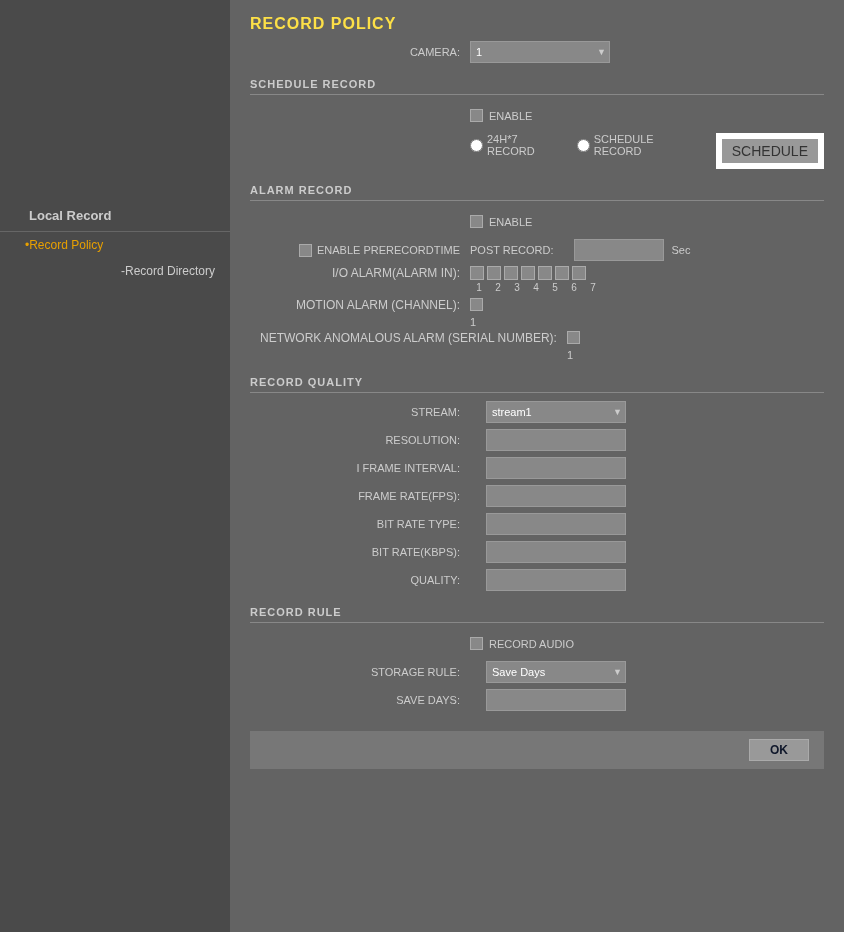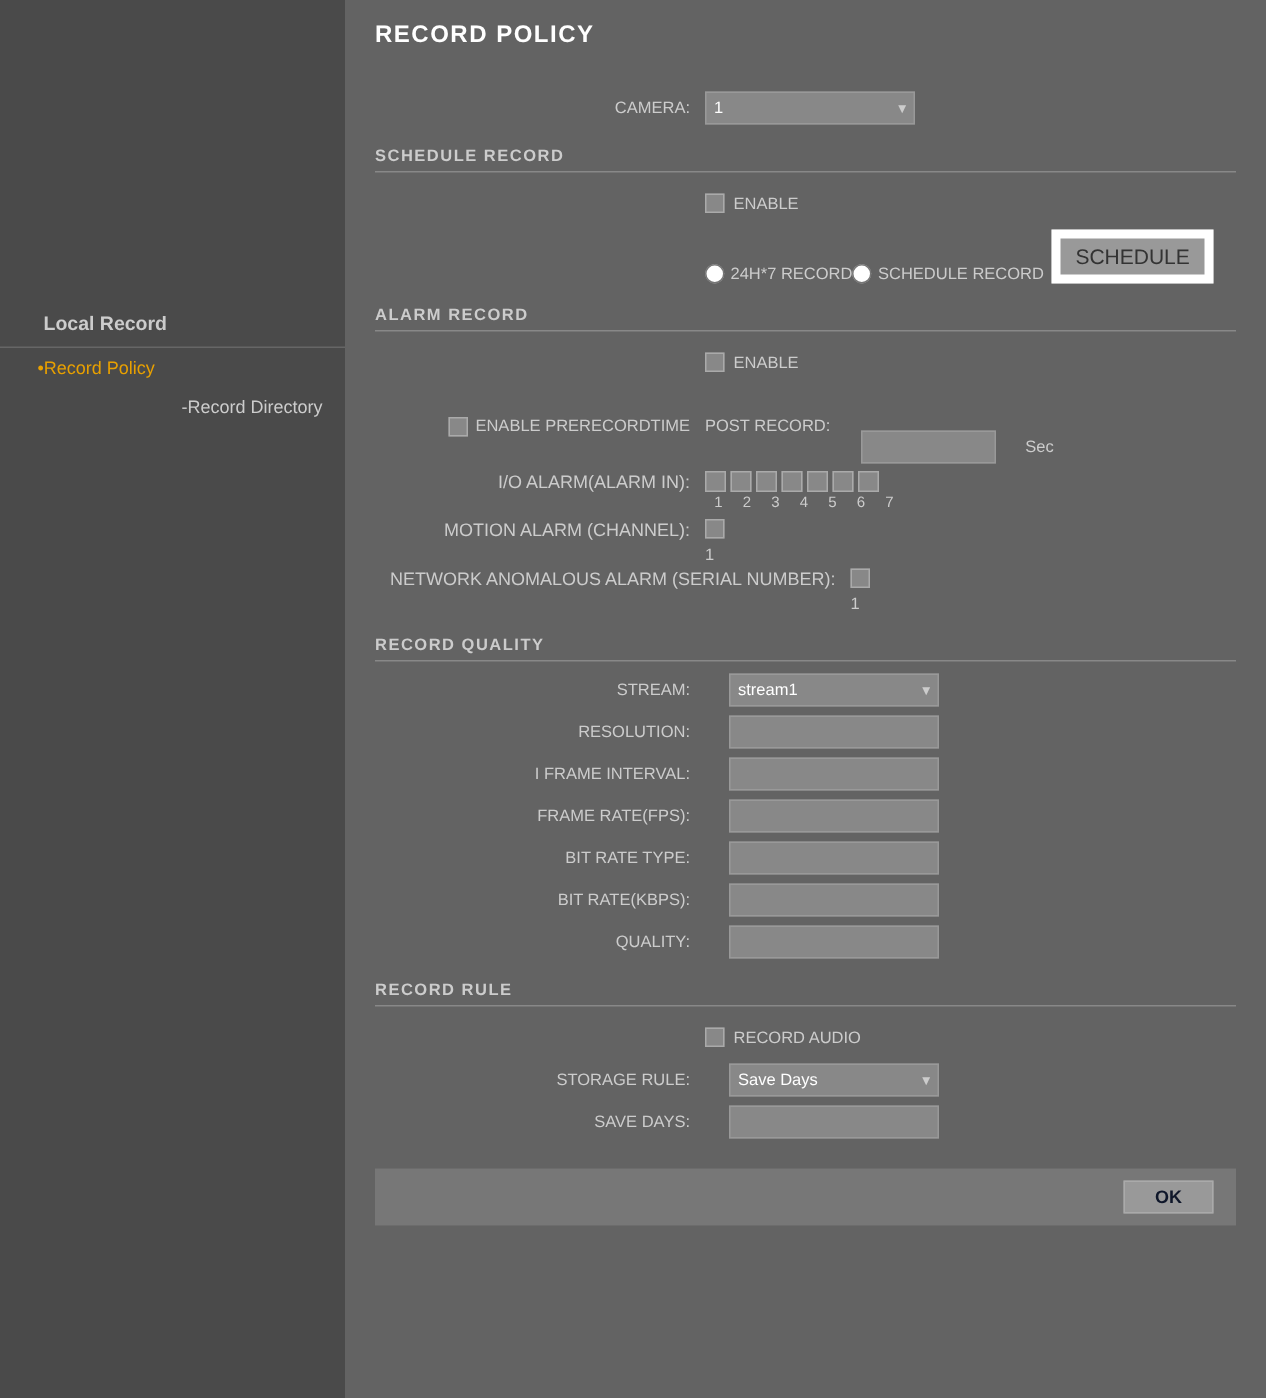--- a/index.html
+++ b/index.html
@@ -43,24 +43,24 @@
 
     
     .main-content {
       flex: 1;
       background: #636363;
       padding: 15px 20px;
       overflow-y: auto;
     }
 
     .page-title {
-      color: #ffffff;
+      color: #fde047;
       font-size: 16px;
       font-weight: bold;
-      margin-bottom: 28px;
+      margin-bottom: 8px;
       letter-spacing: 1px;
     }
 
     
     .section-header {
       color: #cccccc;
       font-size: 11px;
       font-weight: bold;
       letter-spacing: 1px;
       margin-bottom: 8px;
@@ -128,23 +128,24 @@
 
     
     input[type="radio"] {
       cursor: pointer;
       margin-right: 4px;
     }
 
     
     .radio-row {
       display: flex;
-      align-items: flex-end;
+      align-items: flex-start;
       padding-left: 220px;
       margin-bottom: 8px;
+      gap: 15px;
     }
     .radio-option {
       display: flex;
       align-items: center;
       color: #cccccc;
       font-size: 11px;
     }
 
     .schedule-btn {
       background: #999;
@@ -353,21 +354,21 @@
   <div class="prerecord-row">
     <div class="prerecord-left">
       <div style="display:flex; align-items:center; justify-content:flex-end; gap:5px;">
         <input type="checkbox" style="">
         <span style="color:#ccc; font-size:11px;">ENABLE PRERECORDTIME</span>
       </div>
     </div>
     <div style="display:flex; flex-direction:column; margin-right:20px; min-width:80px;">
       <span class="post-record-label">POST RECORD:</span>
     </div>
-    <div style="display:flex; align-items:center; gap:20px;margin-top:28px;">
+    <div style="display:flex; align-items:center; gap:8px;">
       <input type="text" style="width: 90px;">
       <span class="sec-label">Sec</span>
     </div>
   </div>
 
   <div class="io-alarm-full-row">
     <span class="form-label">I/O ALARM(ALARM IN):</span>
     <div>
       <div class="alarm-boxes">
         <div class="alarm-box"></div>

